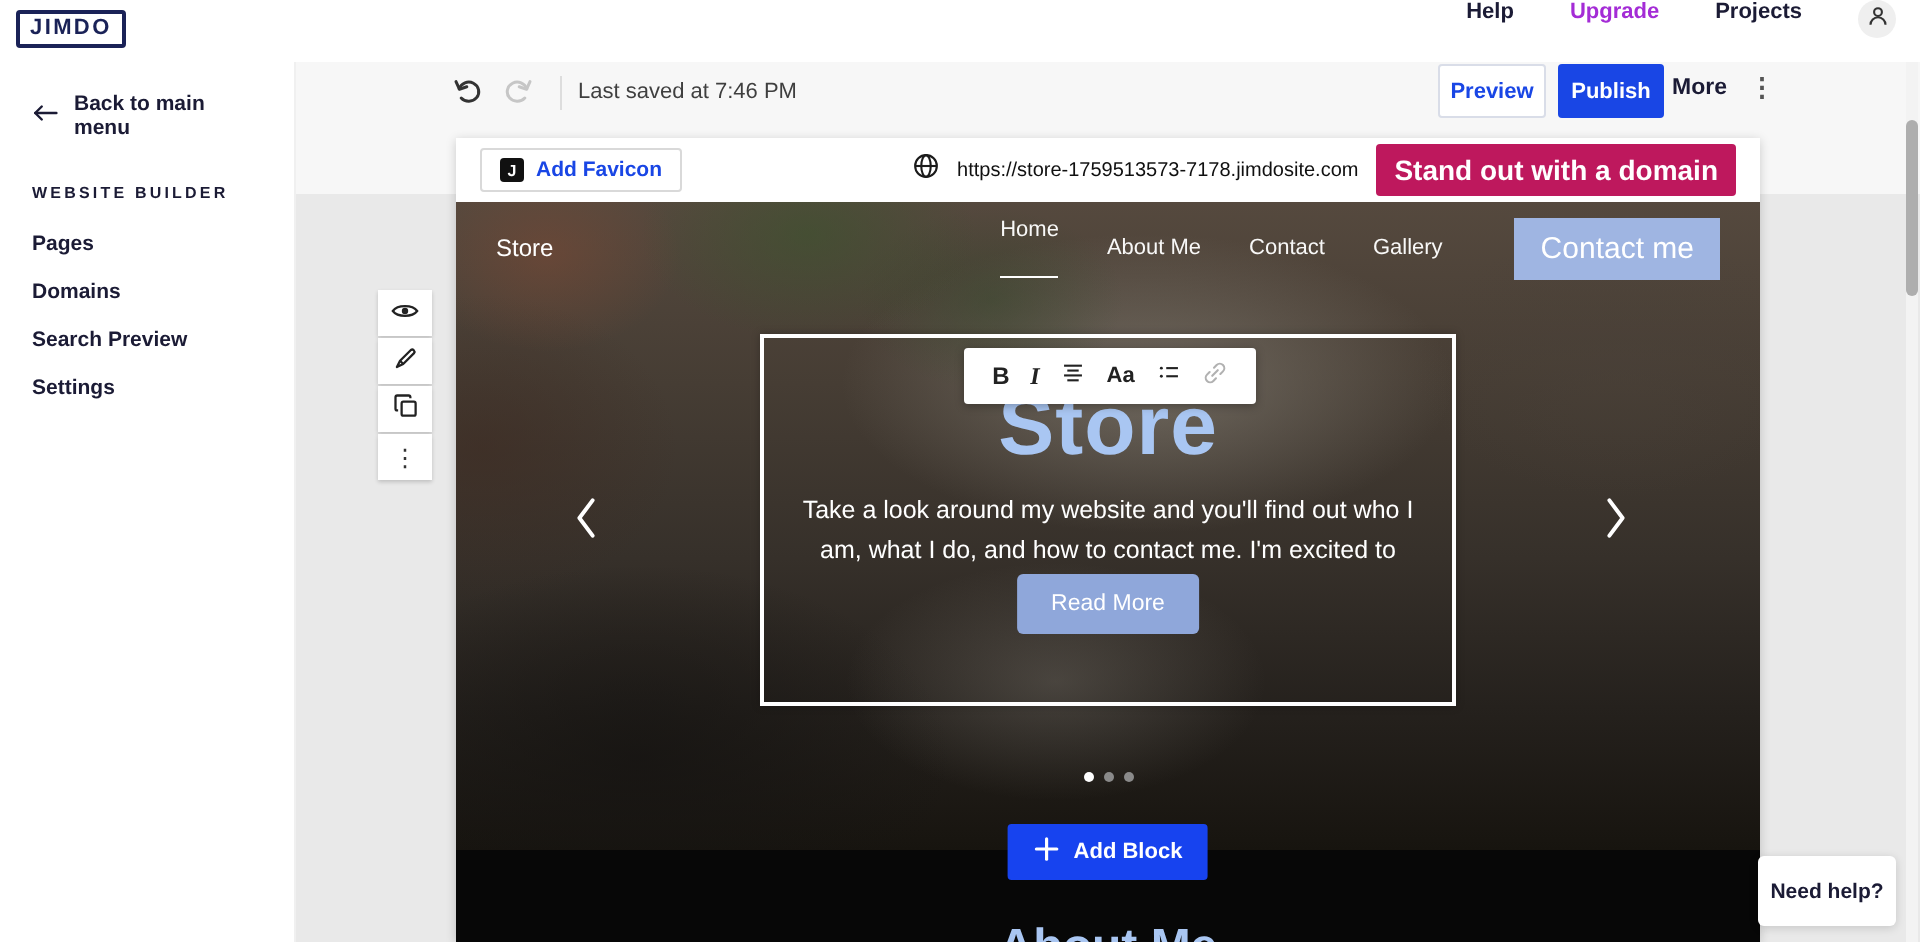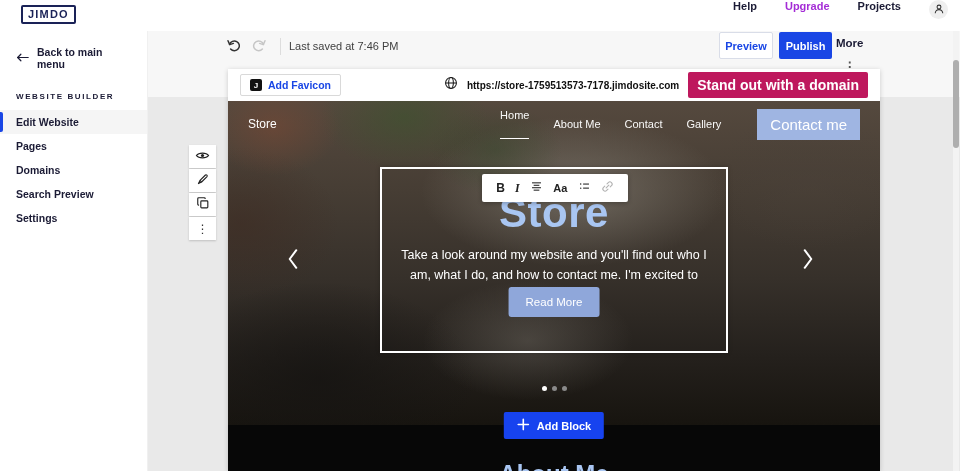--- a/index.html
+++ b/index.html
@@ -1,21 +1,21 @@
 <!DOCTYPE html>
 <html><head>
 <meta charset="utf-8">
 <style>
   * { margin:0; padding:0; box-sizing:border-box; }
   body { width:960px; height:471px; overflow:hidden; font-family:"Liberation Sans",sans-serif; background:#fff; }
   .app { position:relative; width:960px; height:471px; background:#fff; overflow:hidden; }
 
   
   .top-header { position:absolute; top:0; left:0; right:0; height:31px; background:#fff; z-index:40; }
-  .logo-box { position:absolute; left:21px; top:5px; border:2px solid #1a2257; border-radius:2px; padding:1px 5px 2px;
+  .logo-box { position:absolute; left:8px; top:5px; border:2px solid #1a2257; border-radius:2px; padding:1px 5px 2px;
               font-size:11px; font-weight:bold; letter-spacing:1.2px; color:#1a2257; cursor:pointer; }
   .header-links { position:absolute; right:0; top:0; height:31px; display:flex; align-items:flex-start; gap:28px; padding-right:12px; }
   .hlink { font-size:11px; font-weight:bold; color:#1b1b35; cursor:pointer; }
   .hlink.upgrade { color:#a42cd6; }
   .avatar { width:19px; height:19px; border-radius:50%; background:#efefef; display:flex; align-items:center; justify-content:center; cursor:pointer; }
 
   
   .sidebar { position:absolute; top:31px; left:0; width:148px; bottom:0; background:#fff; z-index:30; border-right:1px solid #f0f0f0; }
   .back-row { display:flex; align-items:center; gap:8px; padding:15px 16px 13px; font-size:10.5px; font-weight:bold; color:#1b1b35; cursor:pointer; }
   .section-title { padding:9px 16px 9px; font-size:8px; font-weight:bold; letter-spacing:1.6px; color:#1b1b35; }
@@ -32,34 +32,34 @@
   .icon-btn { background:none; border:none; cursor:pointer; display:flex; align-items:center; justify-content:center; }
   .undo-btn { position:absolute; left:78px; top:6px; }
   .redo-btn { position:absolute; left:103px; top:6px; }
   .tb-divider { position:absolute; left:132px; top:7px; width:1px; height:17px; background:#ddd; }
   .last-saved { position:absolute; left:141px; top:9px; font-size:11px; color:#3f3f3f; }
   .preview-btn { position:absolute; left:571px; top:1px; width:54px; height:27px; background:#fff; border:1px solid #d9dde8;
                  border-radius:2px; color:#1946e5; font-size:11px; font-weight:bold; cursor:pointer; }
   .publish-btn { position:absolute; left:631px; top:1px; width:53px; height:27px; background:#1946e5; border:none;
                  border-radius:2px; color:#fff; font-size:11px; font-weight:bold; cursor:pointer; }
   .more-btn { position:absolute; left:688px; top:6px; display:flex; align-items:center; gap:11px; background:none; border:none;
-              font-size:11.5px; font-weight:bold; color:#1b1b35; cursor:pointer; font-family:inherit;flex-direction:column; }
+              font-size:11.5px; font-weight:bold; color:#1b1b35; cursor:pointer; font-family:inherit; }
   .dots-v { font-size:13px; color:#555; line-height:1; letter-spacing:0; }
 
   
   .site-frame { position:absolute; left:80px; top:38px; width:652px; height:402px; box-shadow:0 1px 5px rgba(0,0,0,0.18); z-index:2; }
 
   .favicon-bar { height:32px; background:#fff; display:flex; align-items:center; padding:0 12px; }
   .add-favicon-btn { display:flex; align-items:center; gap:6px; border:1px solid #d9d9d9; border-radius:2px; background:#fff;
                      padding:4px 9px; cursor:pointer; }
   .fav-glyph { width:12px; height:12px; background:#111; color:#fff; border-radius:2px; font-size:8px; font-weight:bold;
                display:flex; align-items:center; justify-content:center; }
   .add-favicon-label { color:#1946e5; font-size:10.5px; font-weight:bold; }
   .url-group { margin-left:auto; display:flex; align-items:center; gap:9px; }
-  .site-url { font-size:10px; font-weight:bold; color:#101010; }
+  .site-url { font-size:10px; font-weight:normal; color:#101010; }
   .domain-btn { background:#be185d; color:#fff; border:none; border-radius:2px; font-size:14px; font-weight:bold;
                 padding:5px 9px; cursor:pointer; font-family:inherit; }
 
   
   .hero { position:relative; height:324px; overflow:hidden;
     background:
       radial-gradient(ellipse 95px 70px at 7% 8%,   rgba(122,72,52,0.55), transparent 70%),
       radial-gradient(ellipse 140px 110px at 2% 38%, rgba(62,43,34,0.6),  transparent 70%),
       radial-gradient(ellipse 120px 75px at 27% 5%,  rgba(58,84,44,0.55), transparent 70%),
       radial-gradient(ellipse 95px 65px at 41% 15%,  rgba(52,72,42,0.45), transparent 70%),
@@ -153,23 +153,20 @@
       <span>
         <svg width="13" height="9" viewBox="0 0 16 10" fill="none" stroke="#1b1b35" stroke-width="1.5" stroke-linecap="round" stroke-linejoin="round">
           <line x1="2" y1="5" x2="15" y2="5"></line>
             <polyline points="6,1 2,5 6,9"></polyline>
         </svg>
       </span>
       <span>Back to main menu</span>
     </div>
     <div class="section-title">WEBSITE BUILDER</div>
     <nav>
-      <div class="side-item active">
-        <span>Edit Website</span>
-      </div>
       <div class="side-item">
         <span>Pages</span>
       </div>
       <div class="side-item">
         <span>Domains</span>
       </div>
       <div class="side-item">
         <span>Search Preview</span>
       </div>
       <div class="side-item">
@@ -341,19 +338,20 @@
         <span>
           <svg width="13" height="13" viewBox="0 0 14 14" stroke="#fff" stroke-width="1.7" stroke-linecap="round">
             <line x1="7" y1="1.5" x2="7" y2="12.5"></line>
               <line x1="1.5" y1="7" x2="12.5" y2="7"></line>
           </svg>
         </span>
         <span>Add Block</span>
       </button>
     </div>
 
+    <button class="need-help">Need help?</button>
 
     <div class="scroll-track">
       <div class="scroll-thumb"></div>
     </div>
   </div>
 
 </div>
 
 </body></html>

